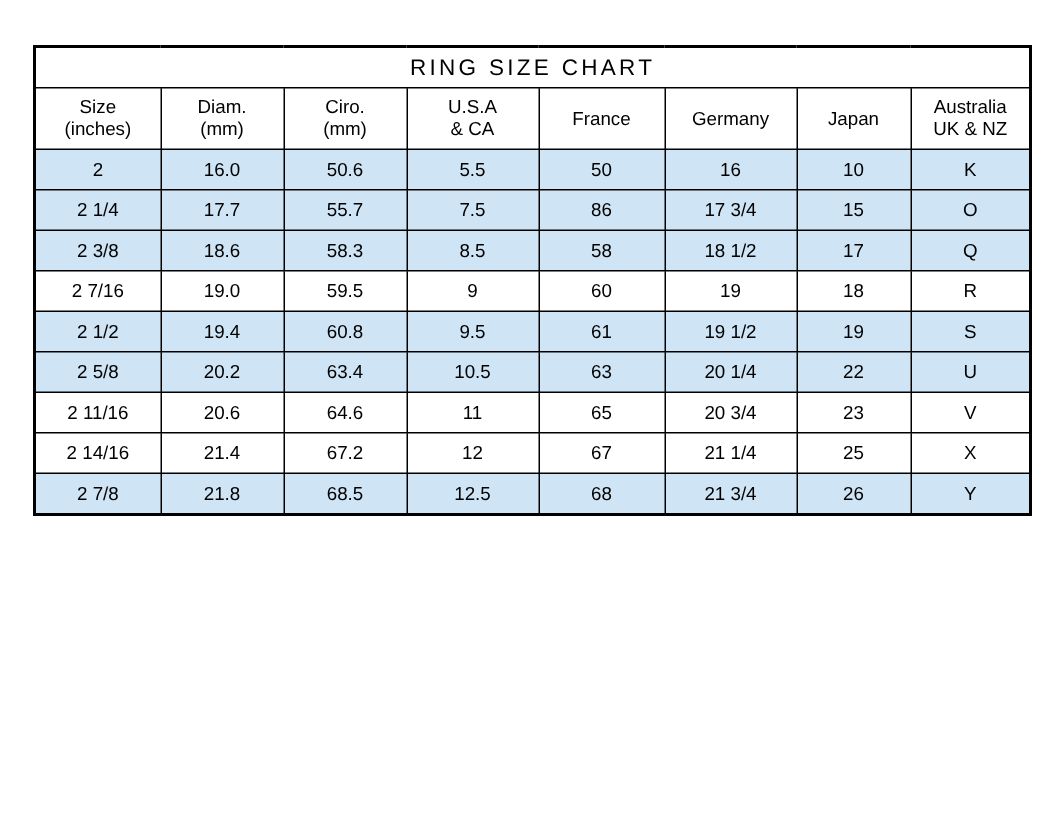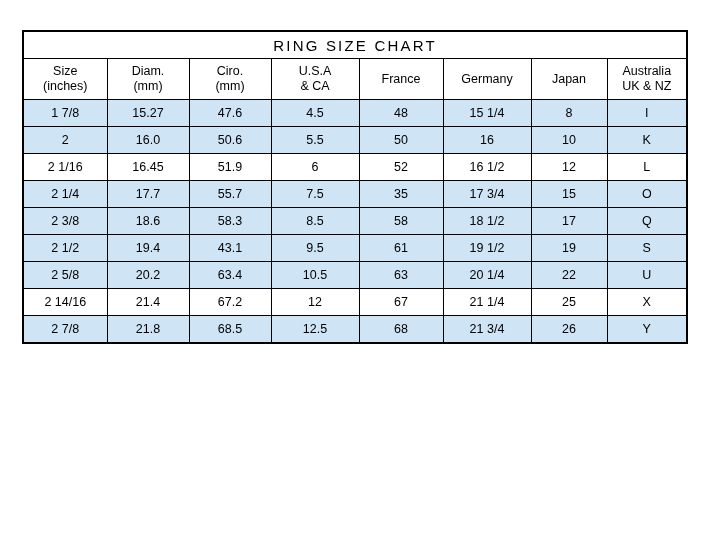--- a/index.html
+++ b/index.html
@@ -126,88 +126,88 @@
               <span class="sub">Japan</span>
             </th>
             <th class="head-cell">
               <span class="sub">Australia</span>
               <span class="sub">UK &amp; NZ</span>
             </th>
           </tr>
       </thead>
       <tbody id="table-body">
           <tr class="shaded">
-            <td class="data-cell">1 7/8</td>
-            <td class="data-cell">15.27</td>
-            <td class="data-cell">47.6</td>
-            <td class="data-cell">4.5</td>
-            <td class="data-cell">48</td>
-            <td class="data-cell">15 1/4</td>
-            <td class="data-cell">8</td>
-            <td class="data-cell">I</td>
-          </tr>
-          <tr class="shaded">
             <td class="data-cell">2</td>
             <td class="data-cell">16.0</td>
             <td class="data-cell">50.6</td>
             <td class="data-cell">5.5</td>
             <td class="data-cell">50</td>
             <td class="data-cell">16</td>
             <td class="data-cell">10</td>
             <td class="data-cell">K</td>
           </tr>
-          <tr class="plain">
-            <td class="data-cell">2 1/16</td>
-            <td class="data-cell">16.45</td>
-            <td class="data-cell">51.9</td>
-            <td class="data-cell">6</td>
-            <td class="data-cell">52</td>
-            <td class="data-cell">16 1/2</td>
-            <td class="data-cell">12</td>
-            <td class="data-cell">L</td>
-          </tr>
           <tr class="shaded">
             <td class="data-cell">2 1/4</td>
             <td class="data-cell">17.7</td>
             <td class="data-cell">55.7</td>
             <td class="data-cell">7.5</td>
-            <td class="data-cell">35</td>
+            <td class="data-cell">86</td>
             <td class="data-cell">17 3/4</td>
             <td class="data-cell">15</td>
             <td class="data-cell">O</td>
           </tr>
           <tr class="shaded">
             <td class="data-cell">2 3/8</td>
             <td class="data-cell">18.6</td>
             <td class="data-cell">58.3</td>
             <td class="data-cell">8.5</td>
             <td class="data-cell">58</td>
             <td class="data-cell">18 1/2</td>
             <td class="data-cell">17</td>
             <td class="data-cell">Q</td>
           </tr>
+          <tr class="plain">
+            <td class="data-cell">2 7/16</td>
+            <td class="data-cell">19.0</td>
+            <td class="data-cell">59.5</td>
+            <td class="data-cell">9</td>
+            <td class="data-cell">60</td>
+            <td class="data-cell">19</td>
+            <td class="data-cell">18</td>
+            <td class="data-cell">R</td>
+          </tr>
           <tr class="shaded">
             <td class="data-cell">2 1/2</td>
             <td class="data-cell">19.4</td>
-            <td class="data-cell">43.1</td>
+            <td class="data-cell">60.8</td>
             <td class="data-cell">9.5</td>
             <td class="data-cell">61</td>
             <td class="data-cell">19 1/2</td>
             <td class="data-cell">19</td>
             <td class="data-cell">S</td>
           </tr>
           <tr class="shaded">
             <td class="data-cell">2 5/8</td>
             <td class="data-cell">20.2</td>
             <td class="data-cell">63.4</td>
             <td class="data-cell">10.5</td>
             <td class="data-cell">63</td>
             <td class="data-cell">20 1/4</td>
             <td class="data-cell">22</td>
             <td class="data-cell">U</td>
+          </tr>
+          <tr class="plain">
+            <td class="data-cell">2 11/16</td>
+            <td class="data-cell">20.6</td>
+            <td class="data-cell">64.6</td>
+            <td class="data-cell">11</td>
+            <td class="data-cell">65</td>
+            <td class="data-cell">20 3/4</td>
+            <td class="data-cell">23</td>
+            <td class="data-cell">V</td>
           </tr>
           <tr class="plain">
             <td class="data-cell">2 14/16</td>
             <td class="data-cell">21.4</td>
             <td class="data-cell">67.2</td>
             <td class="data-cell">12</td>
             <td class="data-cell">67</td>
             <td class="data-cell">21 1/4</td>
             <td class="data-cell">25</td>
             <td class="data-cell">X</td>

